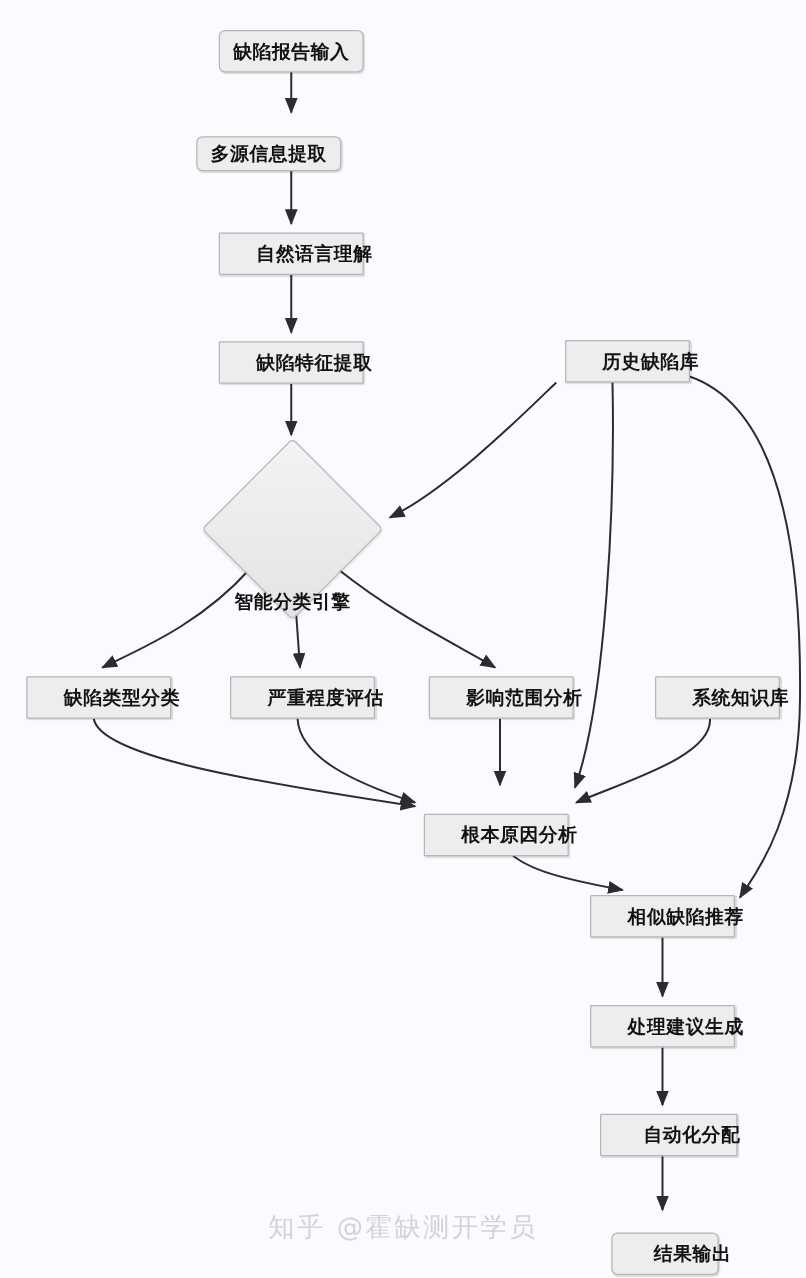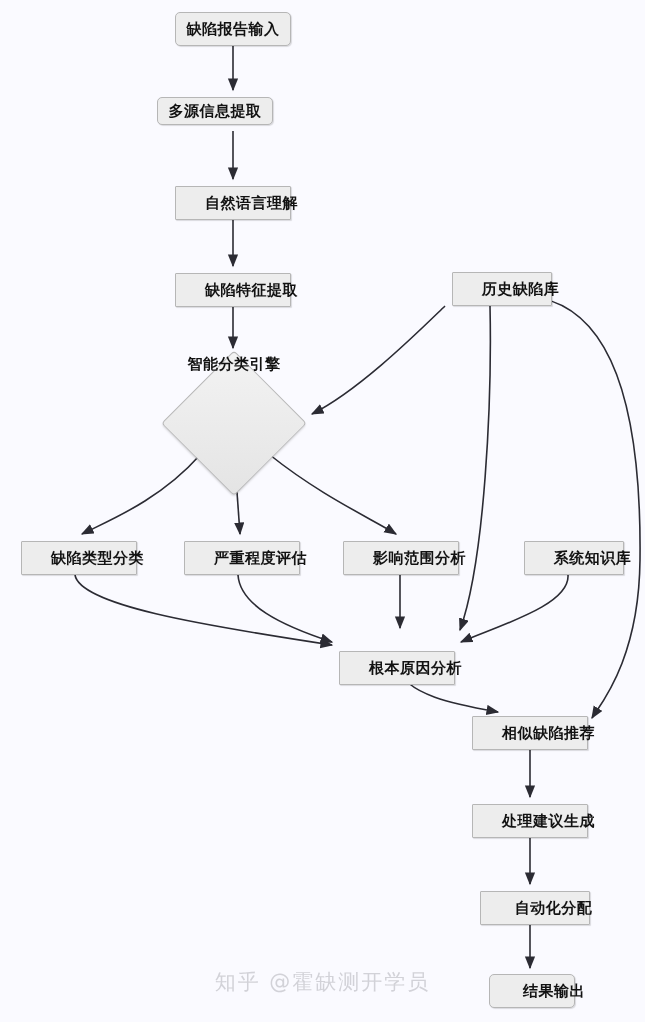--- a/index.html
+++ b/index.html
@@ -32,26 +32,26 @@
     justify-content: center;
     background: #ededed;
     border: 1px solid #b6b6b6;
     color: #121212;
     font-size: 15px;
     font-weight: 700;
     letter-spacing: 0.5px;
     white-space: nowrap;
     box-shadow: 1px 1px 1px rgba(0,0,0,0.13);
   }
-  .node.rounded { border-radius: 5px; }
+  .node.rounded { border-radius: 5px; margin-top: 12px; }
   .node.sharp   { border-radius: 1px; padding-left: 37px; }
   .diamond-wrap {
     position: absolute;
     display: flex;
-    align-items: flex-start;
+    align-items: flex-end;
     justify-content: center;
   }
   .diamond-shape {
     position: absolute;
     left: 50%;
     top: 50%;
     width: 74%;
     height: 74%;
     transform: translate(-50%,-50%) rotate(45deg);
     background: linear-gradient(135deg,#f3f3f3 0%,#e4e4e4 100%);

